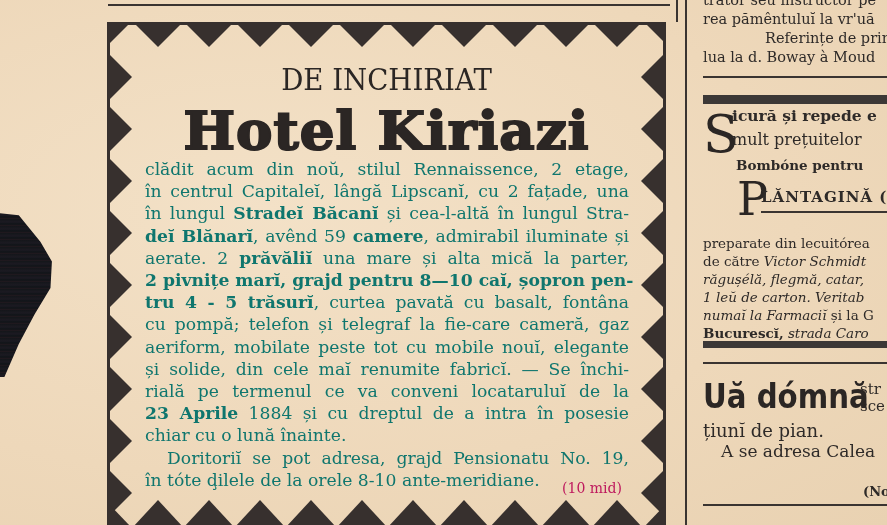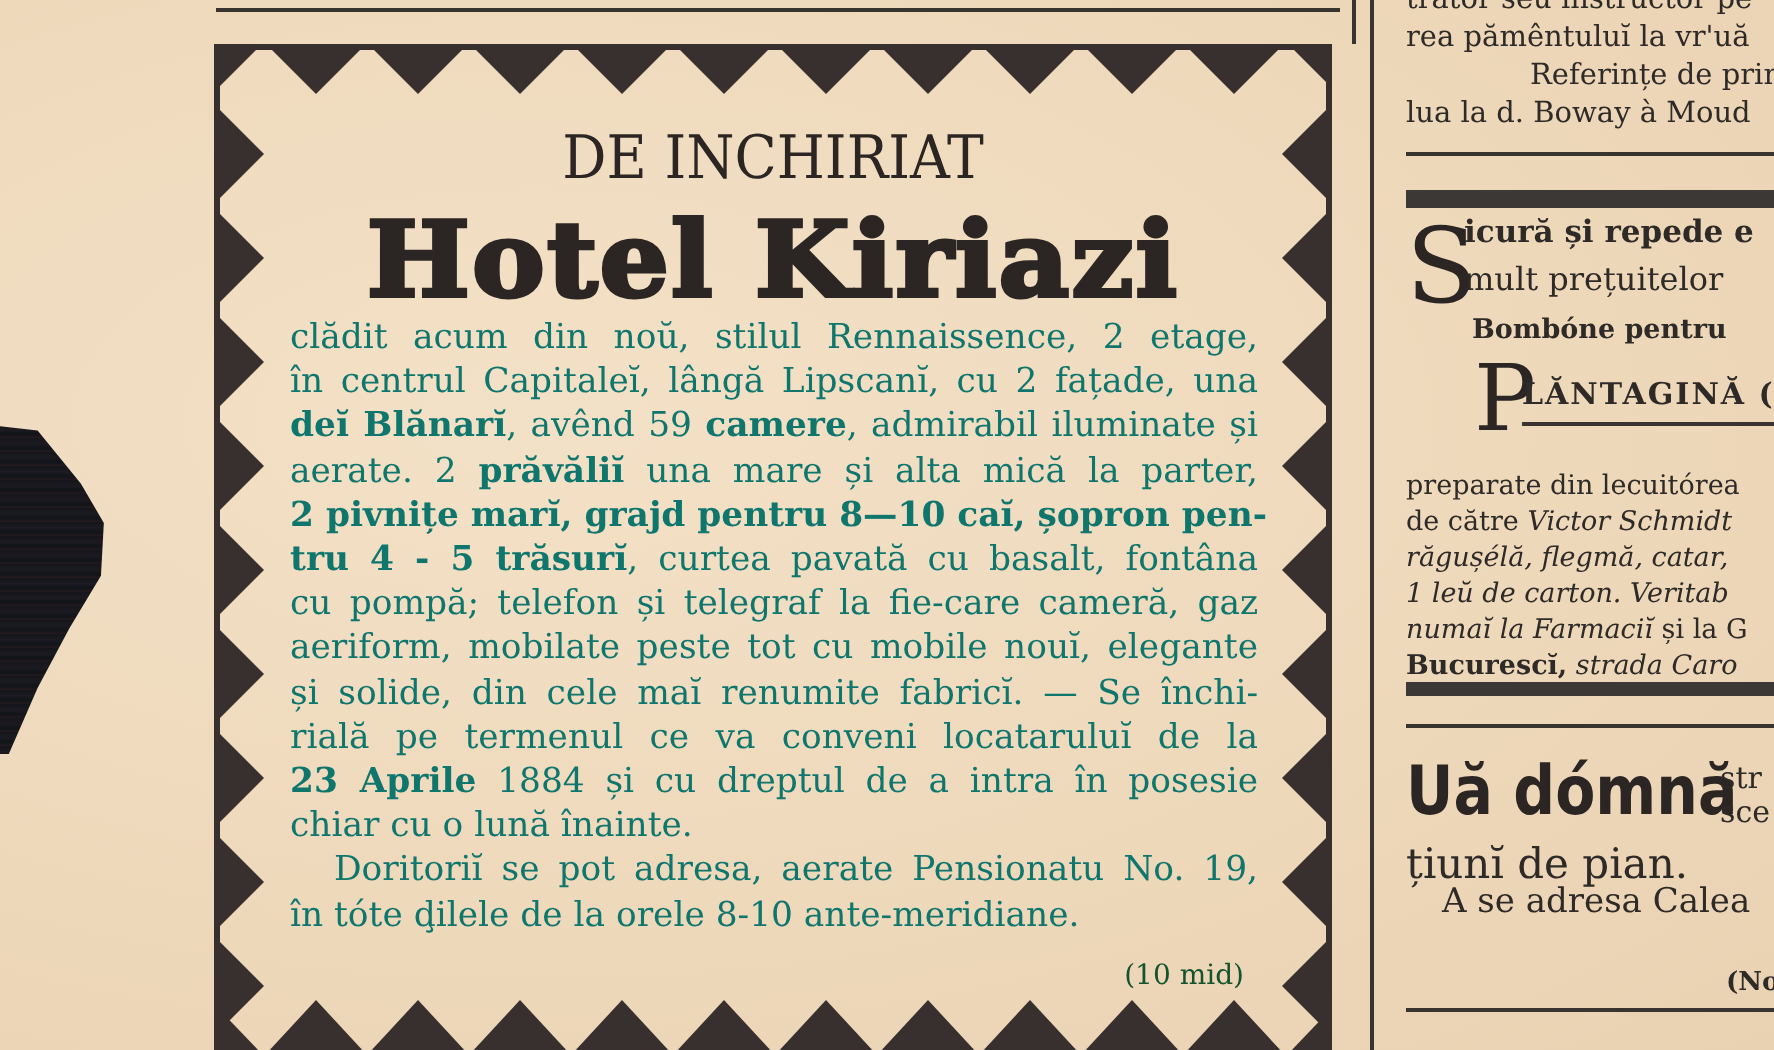--- a/index.html
+++ b/index.html
@@ -43,21 +43,21 @@
   .ad-body {
     position: absolute; left: 38px; top: 136px; width: 484px;
     font-family: "DejaVu Serif", serif; font-size: 17.2px; line-height: 22.2px;
     color: #0f766e; text-align: justify;
   }
   .ad-body .line { display: block; white-space: nowrap; text-align-last: justify; text-align: justify; }
   .ad-body .line.last { text-align-last: left; }
   .ad-body .indent { padding-left: 22px; }
   .ad-body b { font-weight: bold; }
   .ad-ref {
-    position: absolute; right: 44px; top: 458px; font-size: 14px; color: #14532d;
+    position: absolute; right: 44px; top: 458px; font-size: 14px; color: #be185d;
   }
 
   
   .col-rule { position: absolute; left: 685px; top: 0; width: 2px; height: 525px; background: #3a3431; }
   .col-rule-top { position: absolute; left: 676px; top: 0; width: 2px; height: 22px; background: #3a3431; }
 
   
   .rc { position: absolute; left: 703px; font-family: "DejaVu Serif", serif; color: #2e2a28; white-space: nowrap; font-size: 14.5px; }
   .rc-line { position: absolute; left: 0; }
   .rc-italic { font-style: italic; }
@@ -138,31 +138,32 @@
       <polygon points="537,505 559,482 559,505"></polygon>
     </g>
   </svg>
 
   <div class="ad-heading">DE INCHIRIAT</div>
   <div class="ad-title">Hotel Kiriazi</div>
 
   <div class="ad-body">
     <span class="line">clădit acum din noŭ, stilul Rennaissence, 2 etage,</span>
     <span class="line">în centrul Capitaleĭ, lângă Lipscanĭ, cu 2 fațade, una</span>
+    <span class="line"><span>în lungul </span><b>Stradeĭ Băcanĭ</b><span> și cea-l-altă în lungul Stra-</span></span>
     <span class="line"><b>deĭ Blănarĭ</b><span>, avênd 59 </span><b>camere</b><span>, admirabil iluminate și</span></span>
     <span class="line"><span>aerate. 2 </span><b>prăvăliĭ</b><span> una mare și alta mică la parter,</span></span>
     <span class="line"><b>2 pivnițe marĭ, grajd pentru 8—10 caĭ, șopron pen-</b></span>
     <span class="line"><b>tru 4 - 5 trăsurĭ</b><span>, curtea pavată cu basalt, fontâna</span></span>
     <span class="line">cu pompă; telefon și telegraf la fie-care cameră, gaz</span>
     <span class="line">aeriform, mobilate peste tot cu mobile nouĭ, elegante</span>
     <span class="line">și solide, din cele maĭ renumite fabricĭ. — Se închi-</span>
     <span class="line">rială pe termenul ce va conveni locataruluĭ de la</span>
     <span class="line"><b>23 Aprile</b><span> 1884 și cu dreptul de a intra în posesie</span></span>
     <span class="line last">chiar cu o lună înainte.</span>
-    <span class="line indent">Doritoriĭ se pot adresa, aerate Pensionatu No. 19,</span>
+    <span class="line indent">Doritoriĭ se pot adresa, grajd Pensionatu No. 19,</span>
     <span class="line last">în tóte ḑilele de la orele 8-10 ante-meridiane.</span>
   </div>
   <div class="ad-ref">(10 mid)</div>
 </div>
 
 <div class="rc" style="top:0; width:184px; height:525px; overflow:hidden;">
   <div class="rc-line" style="top:-8px;">tratoř seŭ instructor pe</div>
   <div class="rc-line" style="top:11px;">rea pămêntuluĭ la vr'uă</div>
   <div class="rc-line" style="top:30px; left:22px;margin-left:40px;">Referințe de prima</div>
   <div class="rc-line" style="top:49px;">lua la d. Boway à Moud</div>
@@ -184,17 +185,17 @@
   <div class="rc-line rc-italic" style="top:289px; font-size:13.5px;">1 leŭ de carton. Veritab</div>
   <div class="rc-line" style="top:307px; font-size:13.5px;"><i>numaĭ la Farmaciĭ</i><span> și la G</span></div>
   <div class="rc-line" style="top:325px; font-size:13.5px;"><b>Bucurescĭ,</b><i> strada Caro</i></div>
   <div class="thick-rule" style="left:0; top:341px; width:184px; height:7px;"></div>
 
   <div class="thin-rule" style="left:0; top:362px; width:184px;"></div>
 
   <div class="uad" style="left:0; top:376px;">Uă dómnă</div>
   <div class="rc-line" style="top:380px; left:157px; font-size:15px;">str</div>
   <div class="rc-line" style="top:397px; left:157px; font-size:15px;">sce</div>
-  <div class="rc-line" style="top:420px; font-size:21px;">țiunĭ de pian.</div>
+  <div class="rc-line" style="top:420px; font-size:18px;">țiunĭ de pian.</div>
   <div class="rc-line" style="top:441px; left:18px; font-size:17px;">A se adresa Calea</div>
   <div class="rc-line" style="top:484px; left:160px; font-size:13px; font-weight:bold;">(No</div>
   <div class="thin-rule" style="left:0; top:504px; width:184px;"></div>
 </div>
 
 </body></html>

